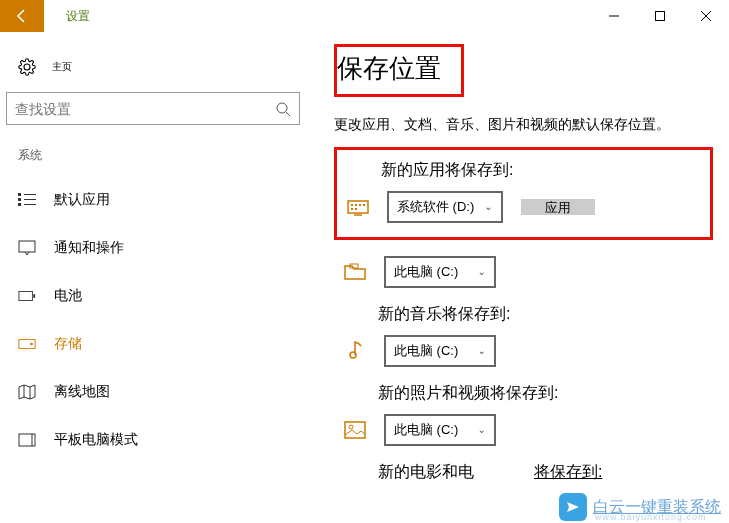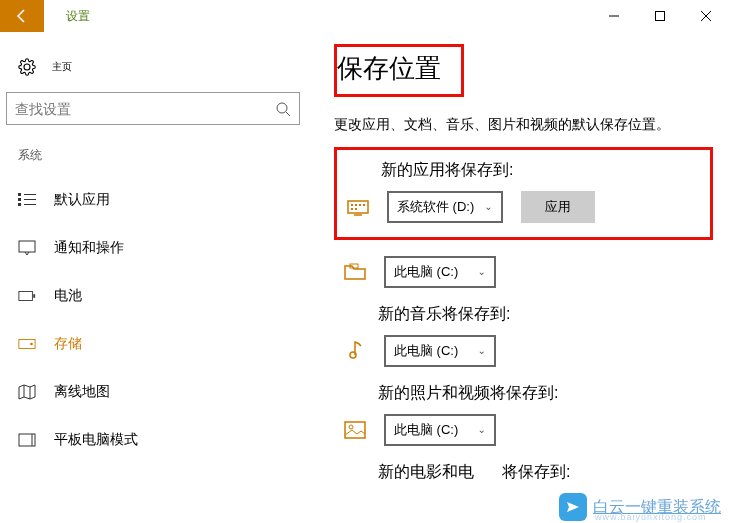--- a/index.html
+++ b/index.html
@@ -33,21 +33,21 @@
     
     .settings-block { border: 3px solid #e9100a; margin-top: 12px; padding: 10px 10px 14px 10px; }
     .setting-row { margin-top: 16px; padding: 0 10px; }
     .setting-label { font-size: 16px; margin-bottom: 10px; }
     .setting-controls { display: flex; align-items: center; gap: 18px; }
     .block-inner { display: flex; align-items: center; gap: 18px; }
     .row-icon { width: 22px; height: 22px; display: flex; align-items: center; justify-content: center; }
     .row-icon.orange { color: #cc7a00; }
     .dropdown { border: 2px solid #666; height: 32px; min-width: 112px; padding: 0 8px; display: flex; align-items: center; justify-content: space-between; font-size: 13px; gap: 10px; }
     .dropdown .chev { font-size: 10px; color: #555; }
-    .apply-btn { height: 32px; padding: 0 24px; background: #ccc; border: none; font-size: 13px; font-family: inherit; }
+    .apply-btn { height: 16px; padding: 0 24px; background: #ccc; border: none; font-size: 13px; font-family: inherit; }
     
     .watermark { position: absolute; right: 8px; bottom: 2px; display: flex; align-items: center; gap: 6px; font-size: 16px; color: #68a4d9; text-decoration: underline; }
     .watermark .logo { width: 28px; height: 28px; background: #3aa3e3; border-radius: 6px; display: flex; align-items: center; justify-content: center; color: #fff; }
     .watermark .sub { font-size: 9px; color: #b8d4eb; letter-spacing: 1px; position: absolute; bottom: -1px; left: 36px; }
 
     svg { display: block; }
   </style>
 </head>
 <body>
 
@@ -231,21 +231,21 @@
           </span>
         <div class="dropdown">
           <span>此电脑 (C:)</span>
           <span class="chev">⌄</span>
         </div>
       </div>
     </div>
     
     <div class="setting-row">
       <div class="setting-label" style="margin-left:34px;">
-        <span>新的电影和电</span><span style="margin-left:28px;">将保存到:</span>
+        <span>新的电影和电</span><span style="margin-left:60px;text-decoration:underline;">将保存到:</span>
       </div>
     </div>
     
     <div class="watermark">
       <div class="logo">
           <svg width="16" height="14" viewBox="0 0 16 14">
             <path d="M2 2 L14 7 L2 12 L4 7 Z" fill="#fff"></path>
           </svg>
         </div>
       <div>

